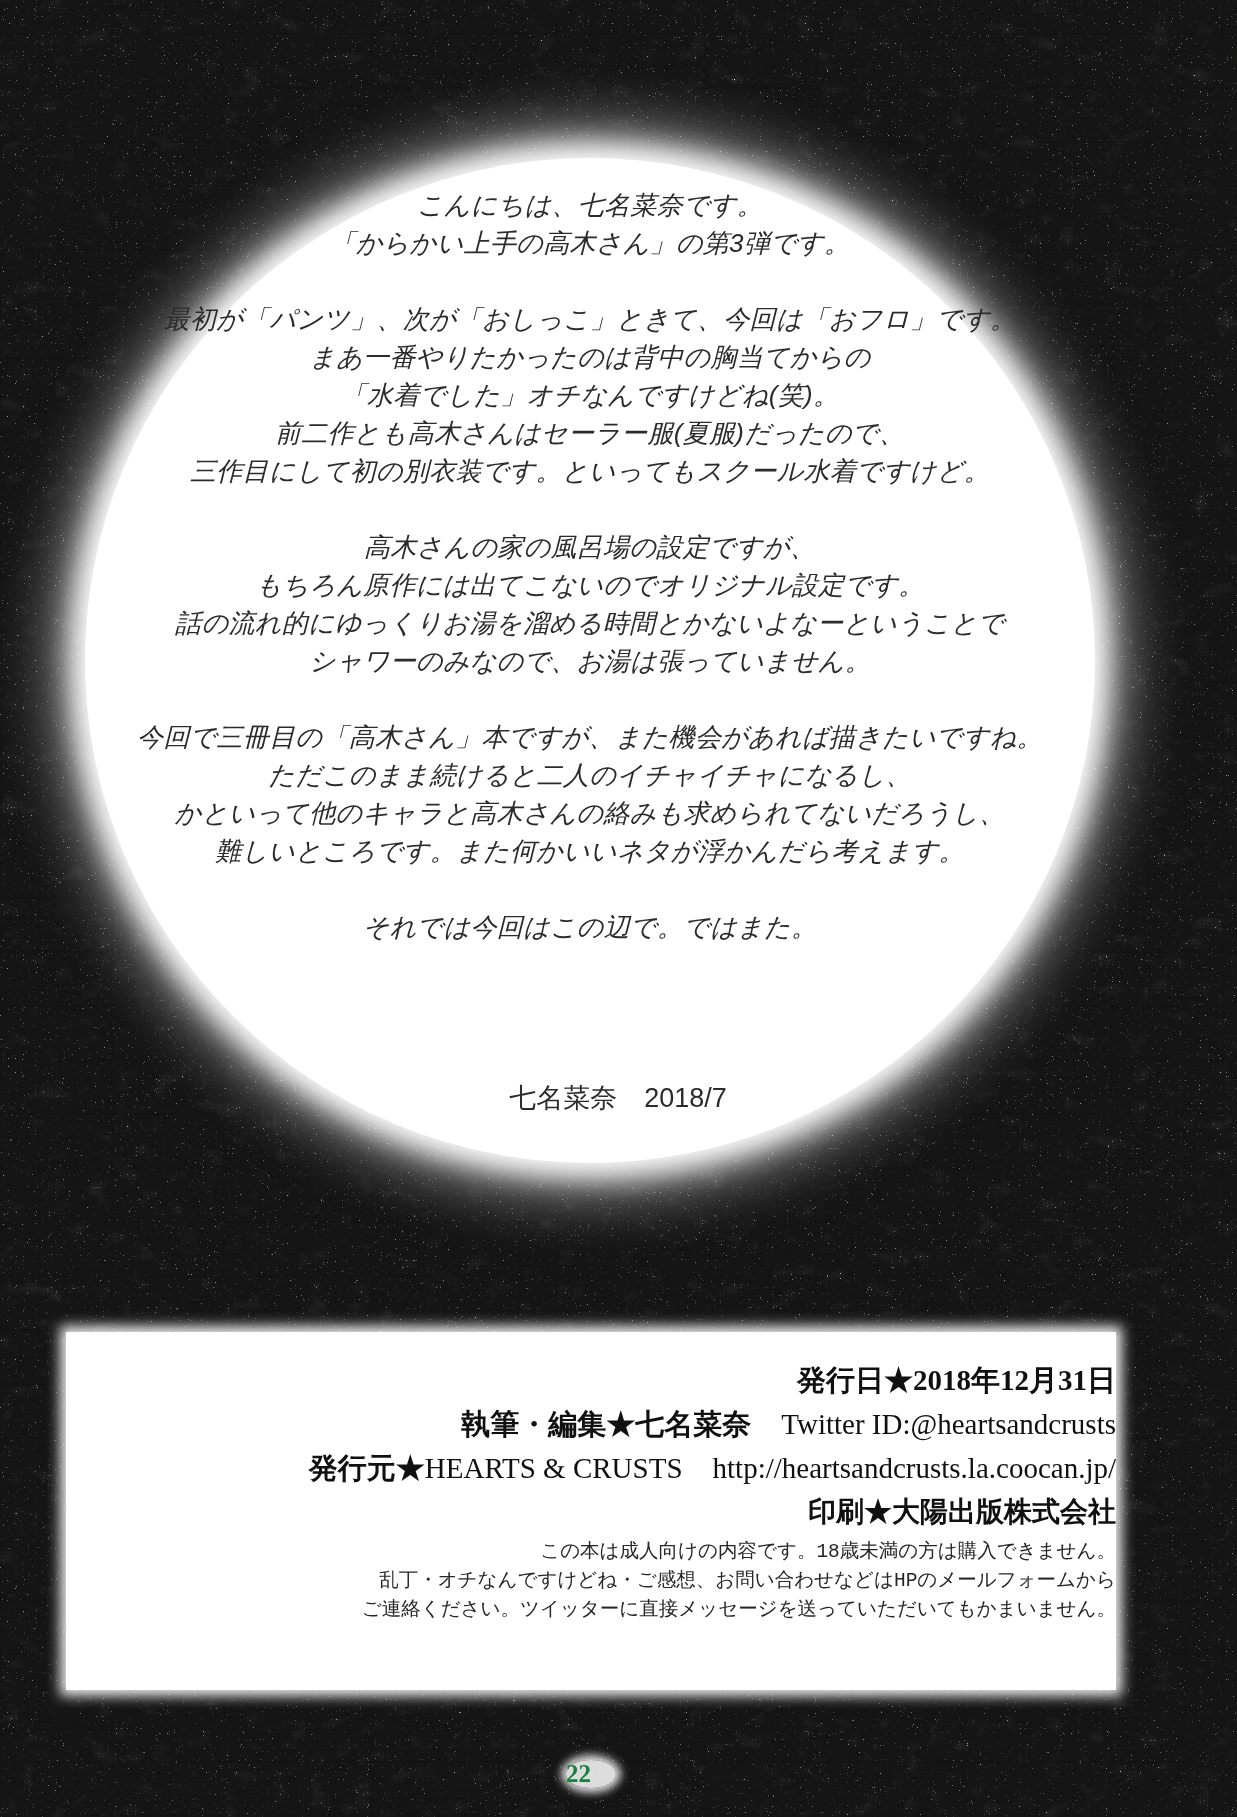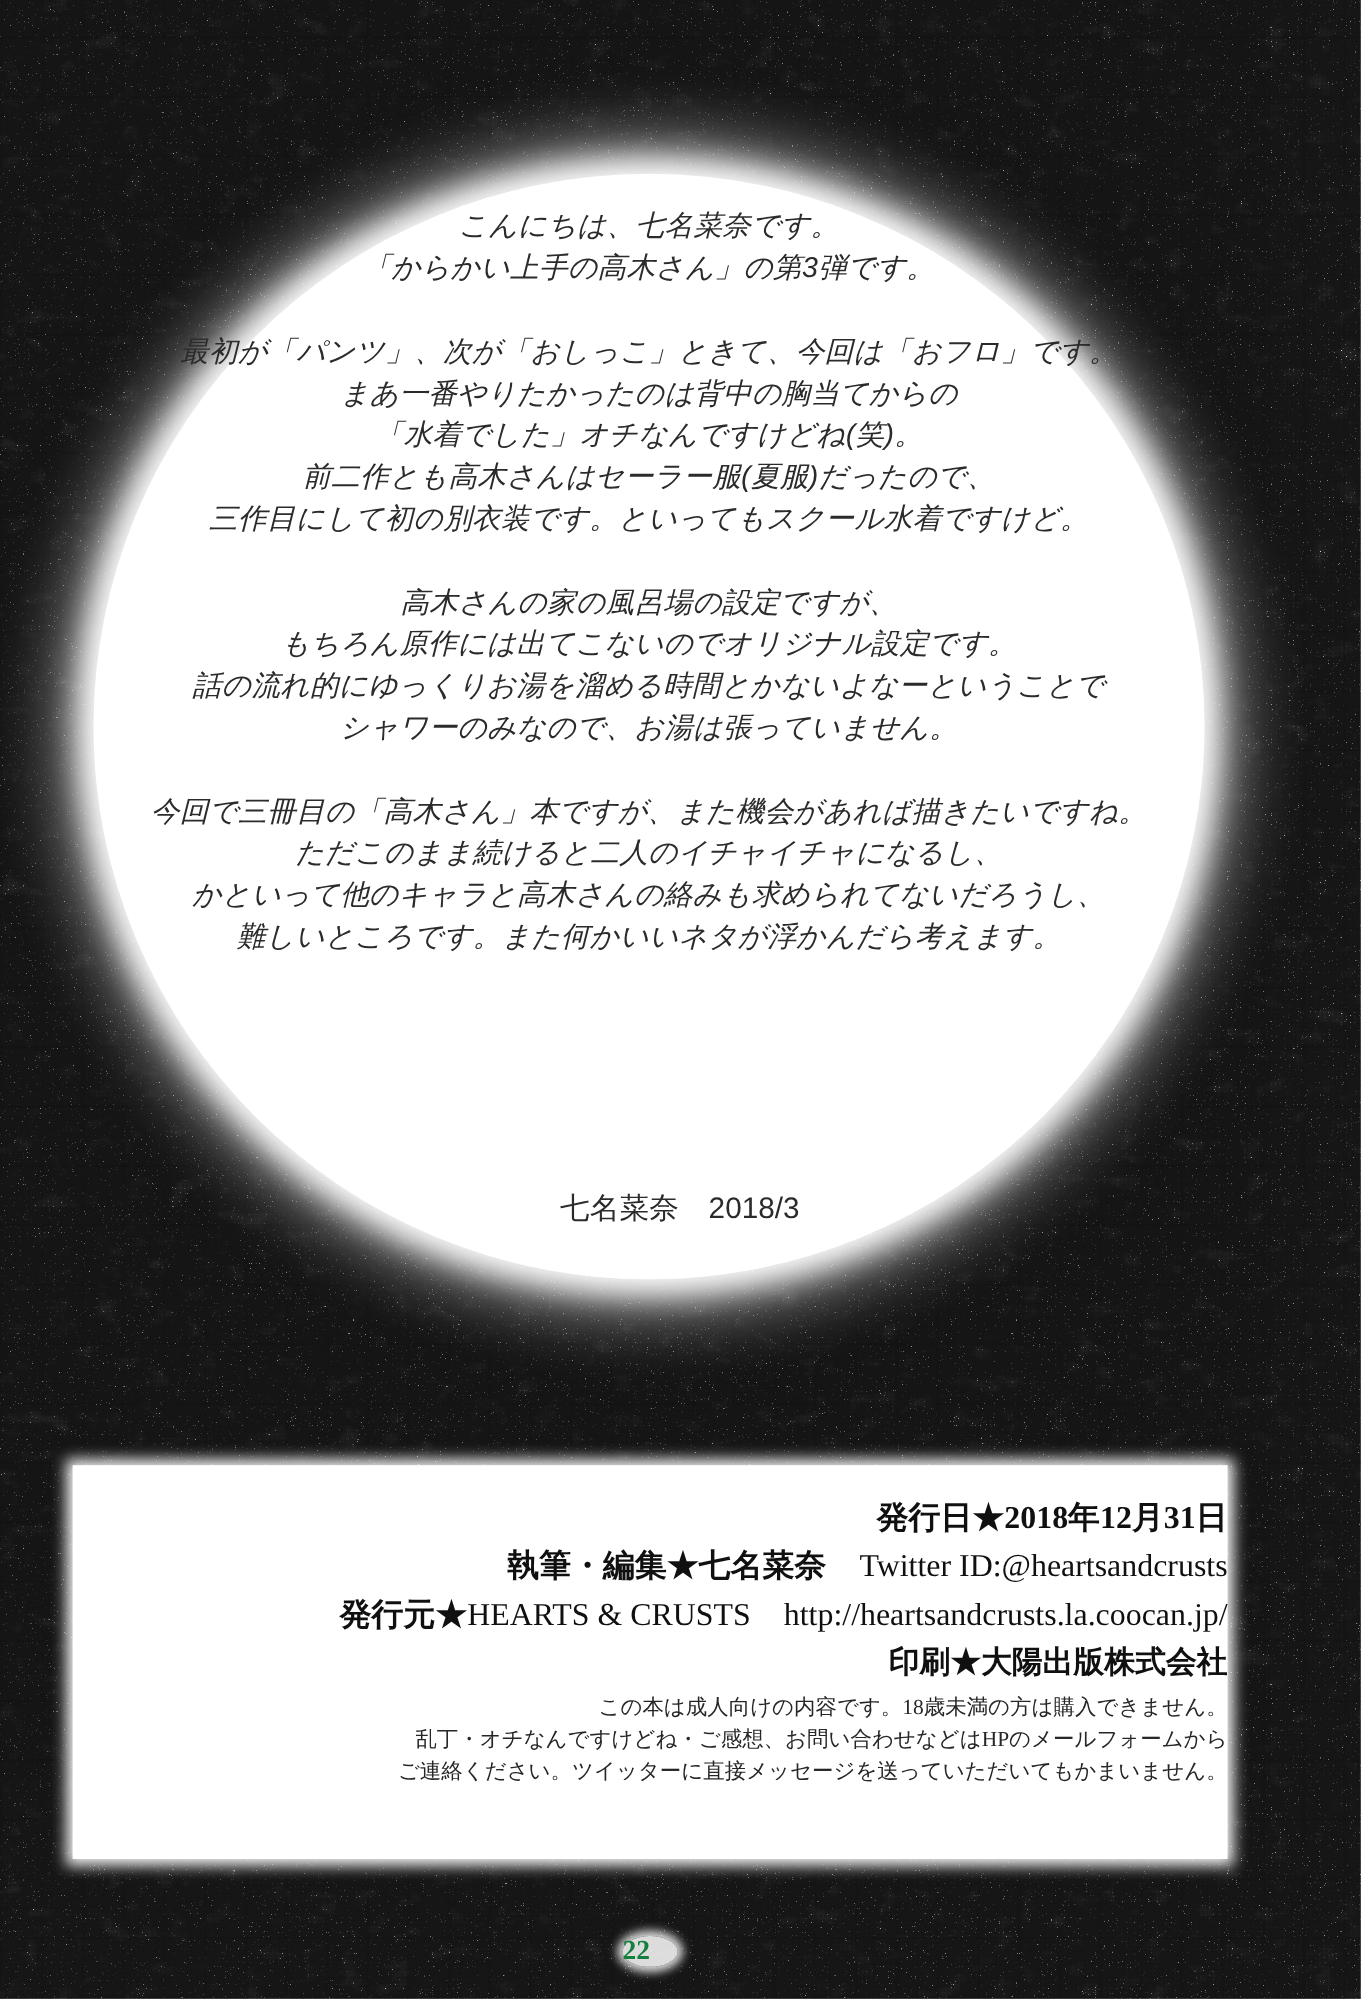--- a/index.html
+++ b/index.html
@@ -54,21 +54,21 @@
     box-shadow: 0 0 12px 6px rgba(255,255,255,0.92);
     text-align: right; color: #101010;
     font-family: "Liberation Serif", serif;
     box-sizing: border-box; padding-top: 30px;
   }
   .c-line { font-size: 29px; line-height: 36px; margin-bottom: 8px; white-space: nowrap; }
   .c-bold { font-weight: 700; }
   .c-latin { font-weight: 400; margin-left: 30px; }
   .c-printer { font-size: 28px; }
   .notes {
-    font-family: Liberation Serif, serif;
+    font-family: Liberation Mono, monospace;
     font-size: 19.5px; line-height: 29px; color: #262626;
   }
   .notes .note-line { white-space: nowrap; }
 
   
   .pagenum {
     position: absolute; z-index: 3;
     left: 566px; top: 1712px; width: 50px;
     font-family: "Liberation Serif", serif;
     font-weight: 700; font-size: 25px; color: #15803d;
@@ -116,22 +116,25 @@
           <div class="line">もちろん原作には出てこないのでオリジナル設定です。</div>
           <div class="line">話の流れ的にゆっくりお湯を溜める時間とかないよなーということで</div>
           <div class="line">シャワーのみなので、お湯は張っていません。</div>
         </div>
         <div class="para">
           <div class="line">今回で三冊目の「高木さん」本ですが、また機会があれば描きたいですね。</div>
           <div class="line">ただこのまま続けると二人のイチャイチャになるし、</div>
           <div class="line">かといって他のキャラと高木さんの絡みも求められてないだろうし、</div>
           <div class="line">難しいところです。また何かいいネタが浮かんだら考えます。</div>
         </div>
+        <div class="para">
+          <div class="line">それでは今回はこの辺で。ではまた。</div>
+        </div>
       </div>
-    <div class="signature">七名菜奈　2018/3</div>
+    <div class="signature">七名菜奈　2018/7</div>
   </div>
 
   <div class="colophon">
     <div class="c-line c-bold">発行日★2018年12月31日</div>
     <div class="c-line">
       <span class="c-bold">執筆・編集★七名菜奈</span><span class="c-latin">Twitter ID:@heartsandcrusts</span>
     </div>
     <div class="c-line">
       <span class="c-bold">発行元★</span><span>HEARTS &amp; CRUSTS</span><span class="c-latin">http://heartsandcrusts.la.coocan.jp/</span>
     </div>

